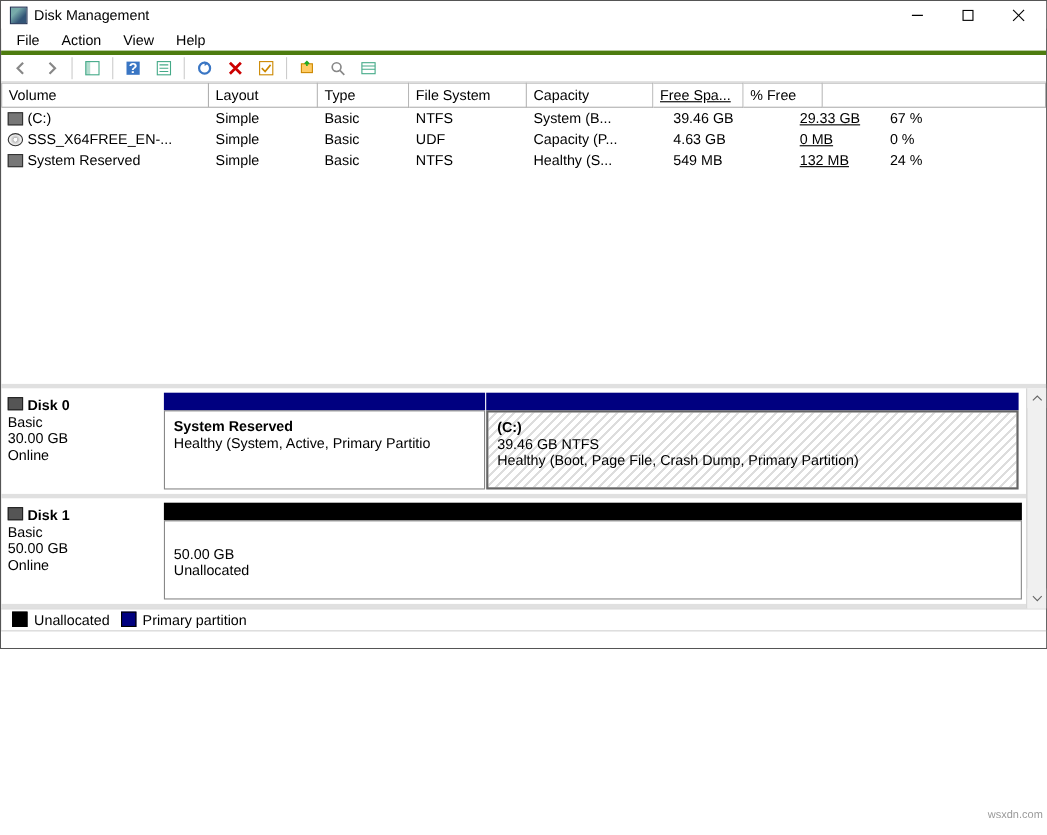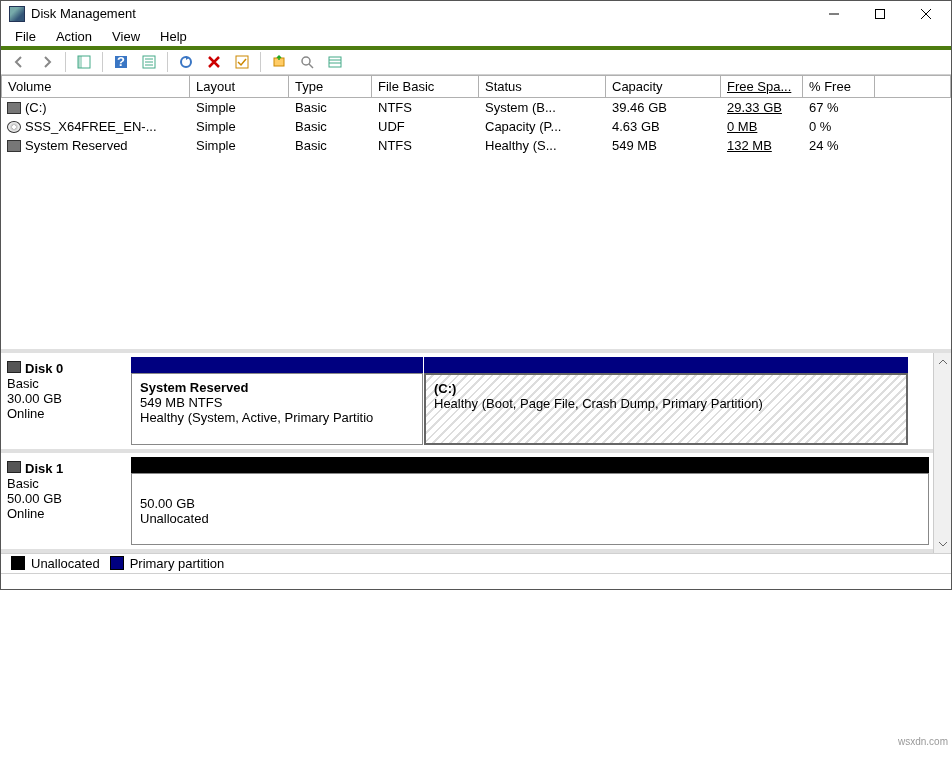--- a/index.html
+++ b/index.html
@@ -28,21 +28,21 @@
 .vh { display:flex; }
 .vh .col { border:1px solid #b0b0b0; border-left:none; padding:3px 6px; background:#fff; white-space:nowrap; overflow:hidden;}
 .vh .col:first-child{border-left:1px solid #b0b0b0;}
 .vrow { display:flex; }
 .vrow .col { padding:2px 6px; white-space:nowrap; overflow:hidden; display:flex; align-items:center; gap:4px;}
 .c0{width:189px;} .c1{width:99px;} .c2{width:83px;} .c3{width:107px;} .c4{width:127px;} .c5{width:115px;} .c6{width:82px;text-decoration:underline;} .c7{width:72px;} .c8{flex:1;}
 
 
 .diskwrap { flex:1; display:flex; position:relative;}
 .diskpanes { flex:1; overflow:auto;}
-.diskrow { display:flex; border-bottom:4px solid #e0e0e0; padding:4px; gap:2px;}
+.diskrow { display:flex; border-bottom:4px solid #e0e0e0; padding:4px; gap:20px;}
 .diskinfo { width:124px; padding:4px 2px;}
 .diskinfo .dname{font-weight:bold;}
 .diskinfo .dico{ width:14px; height:12px; display:inline-block; background:#555; border:1px solid #222; margin-right:4px;}
 .pheader { height:16px; background:#000080; }
 .pheader.black { background:#000;}
 .pbody { flex:1; border:1px solid #888; padding:6px 8px; min-height:72px;}
 .pbody.hatched { background: repeating-linear-gradient(135deg,#fff,#fff 4px,#ddd 4px,#ddd 6px); border:2px solid #666;}
 .pbody .pname{font-weight:bold;}
 .partsrow{ display:flex; flex:1; gap:1px;}
 .part{ display:flex; flex-direction:column;}
@@ -170,22 +170,21 @@
           <line x1="2" y1="9" x2="14" y2="9" stroke="#4a8"></line>
         </svg>
       </div>
   </div>
 
   <div class="voltable">
     <div class="vh">
       <div class="col c0">Volume</div>
       <div class="col c1">Layout</div>
       <div class="col c2">Type</div>
-      <div class="col c3">File Basic</div>
-      <div class="col c4">Status</div>
+      <div class="col c3">File System</div>
       <div class="col c5">Capacity</div>
       <div class="col c6">Free Spa...</div>
       <div class="col c7">% Free</div>
       <div class="col c8"></div>
     </div>
     <div id="vrows">
         <div class="vrow">
           <div class="col c0">
             <span class="vico "></span>
             <span>(C:)</span>
@@ -237,28 +236,28 @@
             <div class="dname"><span class="dico"></span>Disk 0</div>
             <div>Basic</div>
             <div>30.00 GB</div>
             <div>Online</div>
           </div>
           <div class="partsrow">
             <div class="part" style="width: 292px;">
               <div class="pheader "></div>
               <div class="pbody ">
                 <div class="pname">System Reserved</div>
-                <div>549 MB NTFS</div>
                 <div>Healthy (System, Active, Primary Partitio</div>
               </div>
             </div>
             <div class="part" style="width: 484px;">
               <div class="pheader "></div>
               <div class="pbody hatched">
                 <div class="pname">(C:)</div>
+                <div>39.46 GB NTFS</div>
                 <div>Healthy (Boot, Page File, Crash Dump, Primary Partition)</div>
               </div>
             </div>
           </div>
         </div>
         <div class="diskrow">
           <div class="diskinfo">
             <div class="dname"><span class="dico"></span>Disk 1</div>
             <div>Basic</div>
             <div>50.00 GB</div>

